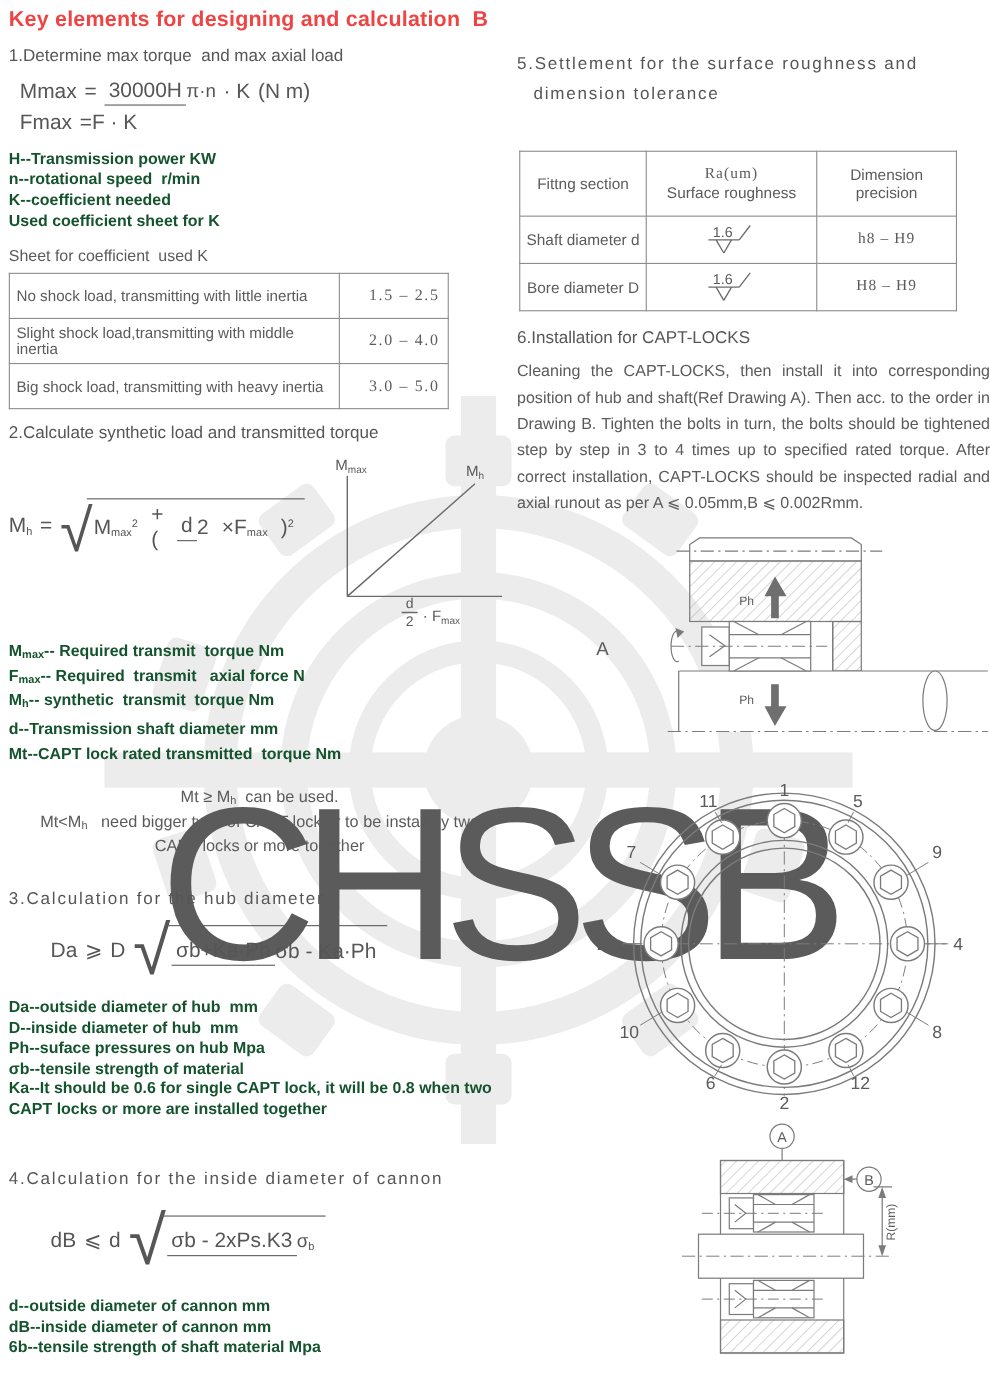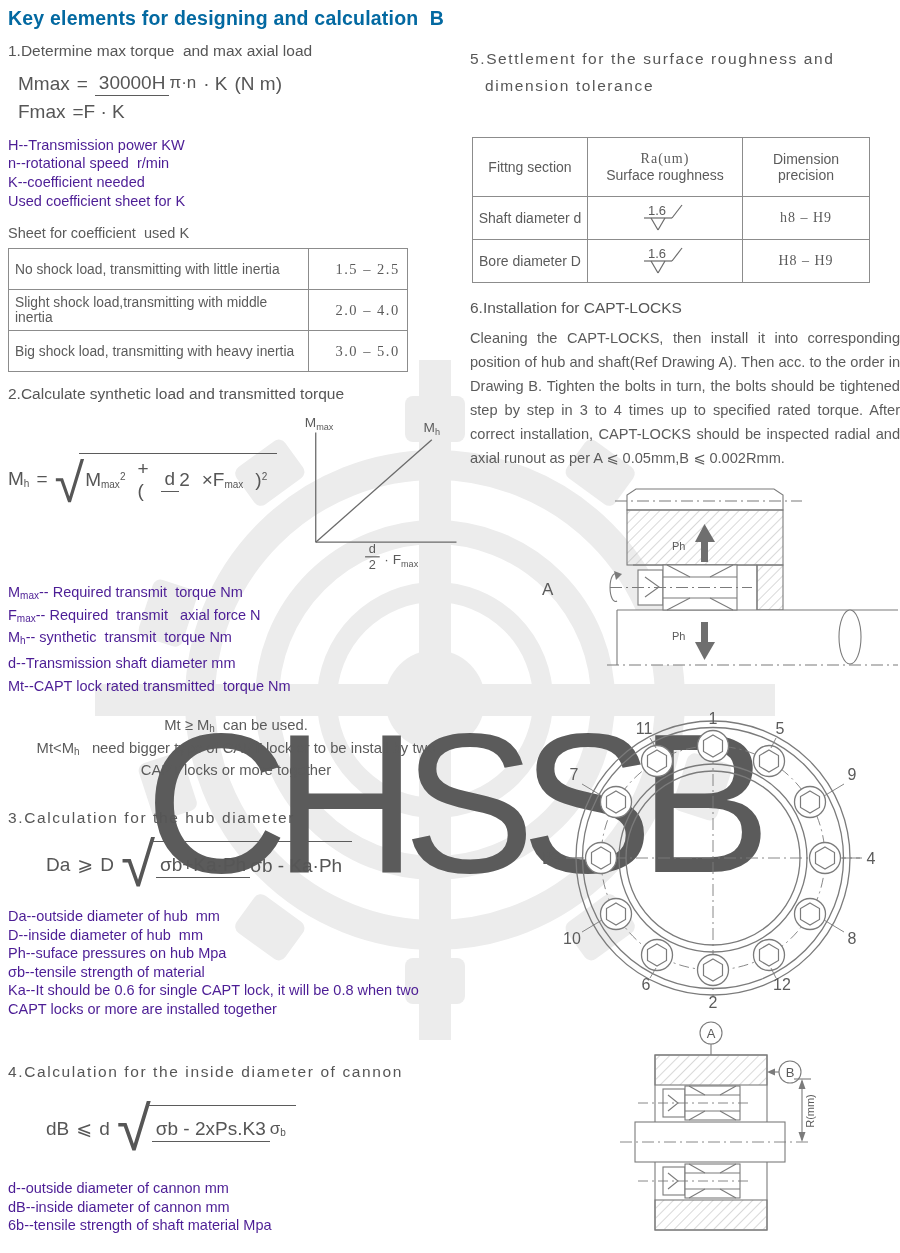--- a/index.html
+++ b/index.html
@@ -3,24 +3,24 @@
 <meta charset="utf-8">
 <style>
   html,body{margin:0;padding:0;background:#ffffff;}
   .page{position:relative;width:900px;height:1253px;background:#fff;overflow:hidden;
         font-family:"Liberation Sans","DejaVu Sans",sans-serif;color:#5b5b5b;}
   .watermark{position:absolute;left:0;top:0;z-index:0;}
   .col{position:absolute;top:0;z-index:1;}
   .col-left{left:8px;width:456px;}
   .col-right{left:470px;width:430px;}
   .t{white-space:pre-wrap;}
-  h1.title{font-size:19.5px;font-weight:bold;color:#0369a1;margin:0;padding-top:7px;letter-spacing:.2px;}
+  h1.title{font-size:19.5px;font-weight:bold;color:#ef4444;margin:0;padding-top:7px;letter-spacing:.2px;}
   .h-sec{font-size:15.5px;color:#565656;}
   .ls{letter-spacing:1.6px;}
-  .note{font-size:14.5px;line-height:18.6px;color:#4c1d95;}
+  .note{font-size:14.5px;line-height:18.6px;color:#14532d;font-weight:bold;}
   .caption{font-size:14.5px;}
   sub{font-size:10px;vertical-align:-2px;letter-spacing:0;}
   sup{font-size:10px;vertical-align:6px;}
   
   .formula{display:flex;align-items:center;gap:7px;font-size:19px;color:#565656;}
   .frac{display:inline-flex;flex-direction:row;text-align:center;line-height:1.1;}
   .frac .num{border-bottom:1.6px solid #5b5b5b;padding:0 4px 1px;}
   .frac .den{padding-top:1px;font-size:17px;}
   .sqrt{display:inline-flex;align-items:stretch;}
   .rad{display:flex;align-items:flex-end;line-height:.78;font-weight:200;margin-right:-5px;}

